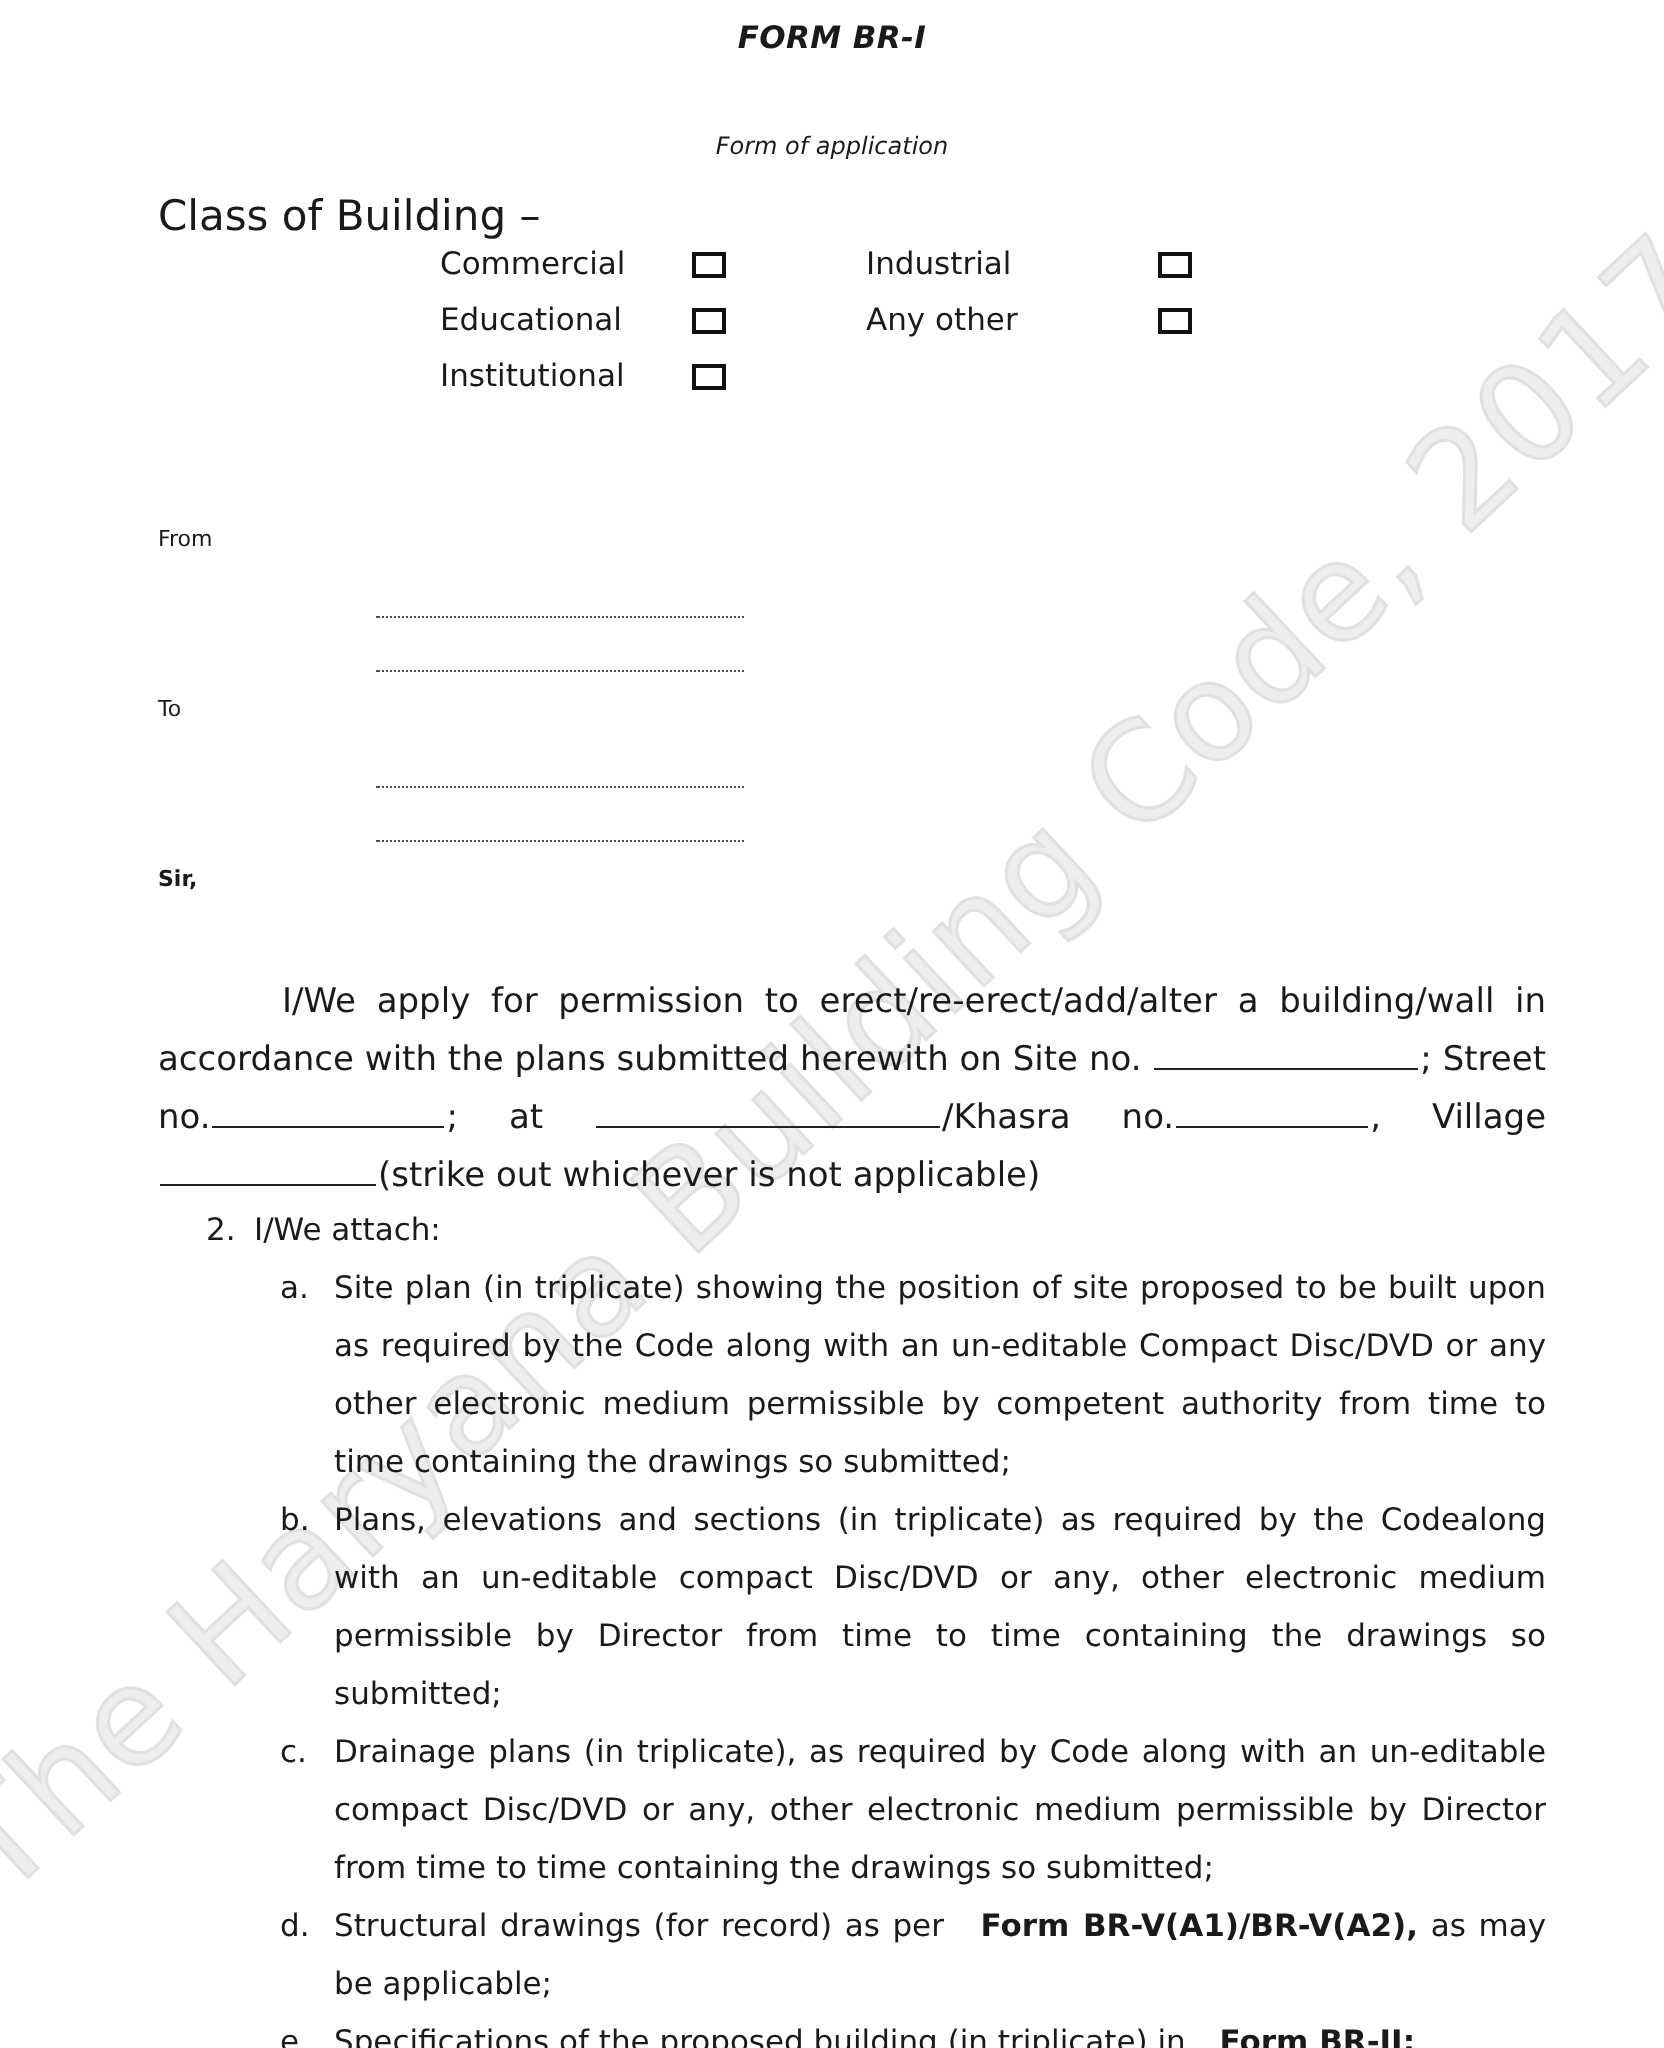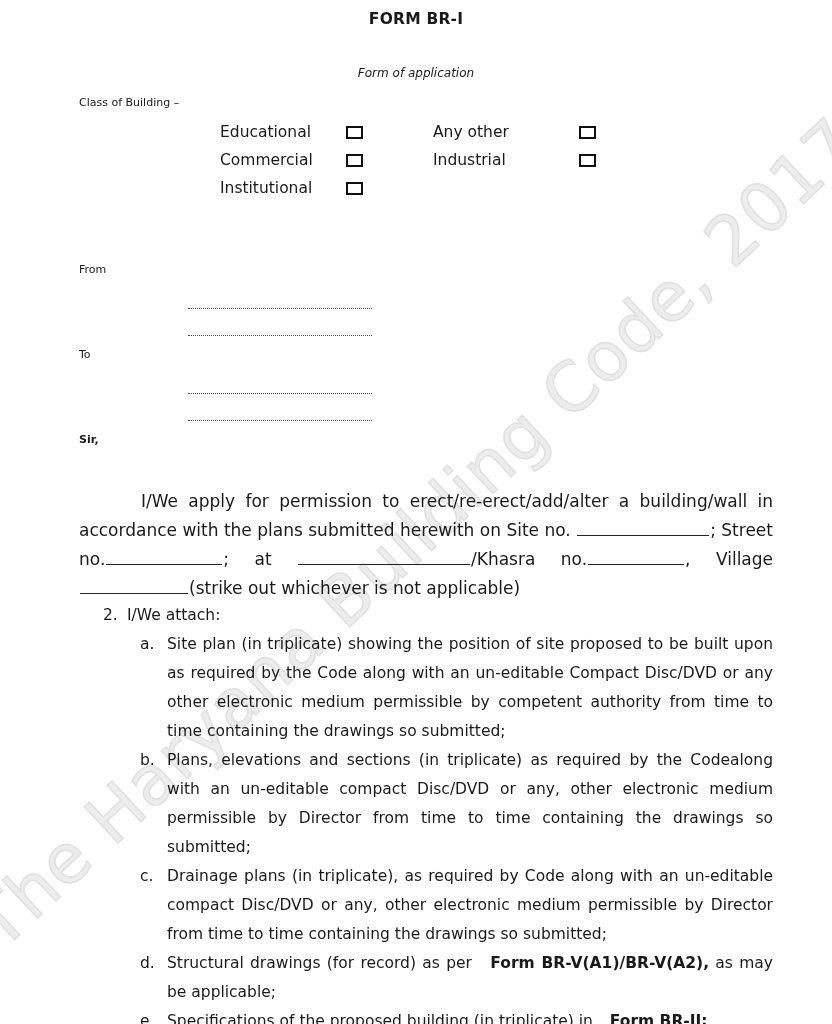--- a/index.html
+++ b/index.html
@@ -52,37 +52,38 @@
 
   .doc-title {
     position: absolute;
     top: 10px;
     left: 0;
     width: 832px;
     text-align: center;
     font-size: 15.5px;
     font-weight: bold;
     letter-spacing: 0.2px;
+    font-style: italic;
   }
 
   .subtitle {
     position: absolute;
     top: 66px;
     left: 0;
     width: 832px;
     text-align: center;
     font-size: 12px;
     font-style: italic;
   }
 
   .class-label {
     position: absolute;
     top: 96px;
     left: 79px;
-    font-size: 11px;
+    font-size: 21px;
   }
 
   
   .cb-grid {
     position: absolute;
     top: 122px;
     left: 220px;
     width: 420px;
   }
   .cb-row {
@@ -205,32 +206,32 @@
 
   <div class="content">
 
     <div class="doc-title">FORM BR-I</div>
     <div class="subtitle">Form of application</div>
 
     <div class="class-label">Class of Building –</div>
 
     <div class="cb-grid">
       <div class="cb-row">
+        <span class="cb-label col1">Commercial</span>
+        <span class="checkbox col1"></span>
+        <span class="cb-label col2">Industrial</span>
+        <span class="checkbox col2"></span>
+      </div>
+      <div class="cb-row">
         <span class="cb-label col1">Educational</span>
         <span class="checkbox col1"></span>
         <span class="cb-label col2">Any other</span>
         <span class="checkbox col2"></span>
       </div>
       <div class="cb-row">
-        <span class="cb-label col1">Commercial</span>
-        <span class="checkbox col1"></span>
-        <span class="cb-label col2">Industrial</span>
-        <span class="checkbox col2"></span>
-      </div>
-      <div class="cb-row">
         <span class="cb-label col1">Institutional</span>
         <span class="checkbox col1"></span>
       </div>
     </div>
 
     <div class="field-label lbl-from">From</div>
     <div class="dotline dot-1"></div>
     <div class="dotline dot-2"></div>
 
     <div class="field-label lbl-to">To</div>

